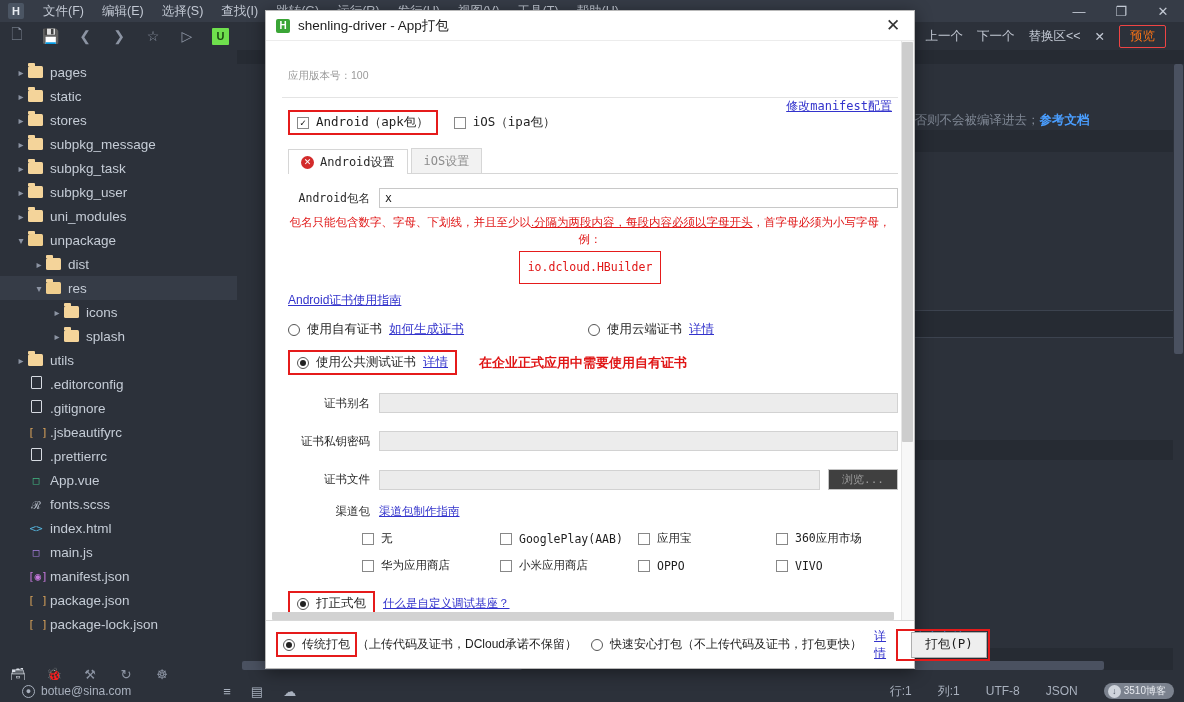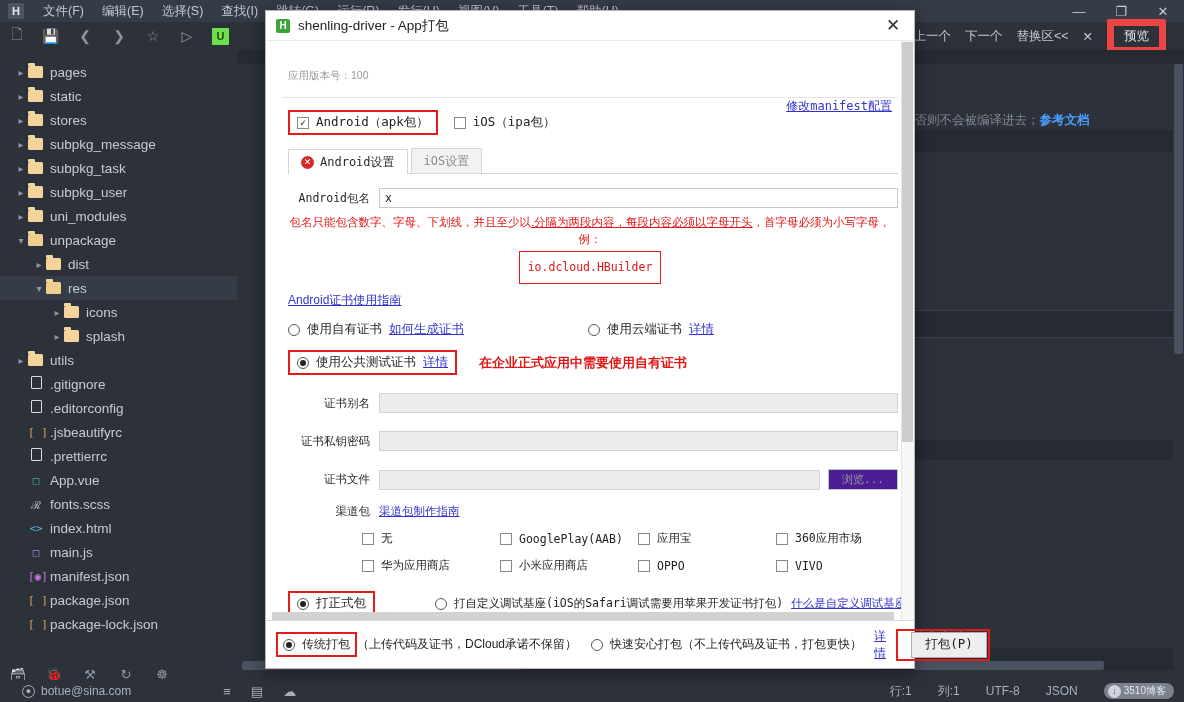--- a/index.html
+++ b/index.html
@@ -43,22 +43,22 @@
     align-items: center; justify-content: center; margin-left: 8px; border-radius: 1px;
   }
 
   
   .findbar {
     position: absolute; top: 22px; right: 0; height: 28px;
     display: flex; align-items: center; gap: 14px; padding-right: 18px;
     color: #c3c9d4; font-size: 12.5px;
   }
   .findbar .prev-btn {
-    border: 7px solid #ef4444; padding: 2px 10px; border-radius: 2px;
-    color: #e5e5e5;
+    border: 1px solid #ef4444; padding: 2px 10px; border-radius: 2px;
+    color: #f97316;
   }
 
   
   .sidebar {
     position: absolute; top: 50px; left: 0; width: 237px; bottom: 30px;
     background: #2c313a; overflow: hidden; padding-top: 10px;
   }
   .row {
     display: flex; align-items: center; height: 24px;
     color: #c5ccd6; font-size: 13.5px; white-space: nowrap;
@@ -240,21 +240,21 @@
 
   .cert-rows { margin-top: 12px; padding-left: 22px; }
   .cert-line { display: flex; align-items: center; }
   .cert-line .c1 { width: 300px; display: flex; align-items: center; }
   .note-red {
     color: #e01616; font-size: 13px; font-weight: bold; margin-left: 22px;
     font-family: "Liberation Sans", sans-serif; white-space: nowrap;
   }
 
   .browse-btn {
-    width: 70px; height: 21px; margin-left: 8px; background: #4c1d95;
+    width: 70px; height: 21px; margin-left: 8px; background: #404040;
     border: 1px solid #c4c4c4; font-size: 11px; color: #9a9a9a;
     display: flex; align-items: center; justify-content: center;
     font-family: "DejaVu Sans Mono", monospace;
   }
 
   .chan-row { display: flex; align-items: center; padding-left: 22px; margin-top: 14px; }
   .chan-grid {
     display: grid; grid-template-columns: 138px 138px 138px 150px;
     row-gap: 12px; margin: 12px 0 0 96px; padding-bottom: 4px;
   }
@@ -386,26 +386,26 @@
           <span>splash</span>
         </div>
         <div class="row" style="padding-left: 14px;">
           <span class="chev">▸</span>
           <span class="folder"></span>
           <span>utils</span>
         </div>
         <div class="row" style="padding-left: 14px;">
           <span class="chev"></span>
           <span class="fico"><span class="fdoc"></span></span>
+          <span>.editorconfig</span>
+        </div>
+        <div class="row" style="padding-left: 14px;">
+          <span class="chev"></span>
+          <span class="fico"><span class="fdoc"></span></span>
           <span>.gitignore</span>
-        </div>
-        <div class="row" style="padding-left: 14px;">
-          <span class="chev"></span>
-          <span class="fico"><span class="fdoc"></span></span>
-          <span>.editorconfig</span>
         </div>
         <div class="row" style="padding-left: 14px;">
           <span class="chev"></span>
           <span class="fico" style="color: rgb(216, 162, 90);">[ ]</span>
           <span>.jsbeautifyrc</span>
         </div>
         <div class="row" style="padding-left: 14px;">
           <span class="chev"></span>
           <span class="fico"><span class="fdoc"></span></span>
           <span>.prettierrc</span>
@@ -634,24 +634,20 @@
         </label>
     </div>
 
     <div class="pkgtype-row">
       <div class="redbox">
         <label class="opt">
           <span class="rdo on"></span>
           <span>打正式包</span>
         </label>
       </div>
-      <label class="opt" style="margin-left:60px; font-size:11.5px">
-        <span class="rdo"></span>
-        <span>打自定义调试基座(iOS的Safari调试需要用苹果开发证书打包)</span>
-      </label>
       <a class="lnk" style="font-size:11.5px; margin-left:8px; white-space:nowrap;">什么是自定义调试基座？</a>
     </div>
 
     <div class="vscroll-track">
       <div class="vscroll-thumb"></div>
     </div>
   </div>
 
   <div class="dlg-foot">
     <div class="foot-hscroll"></div>

